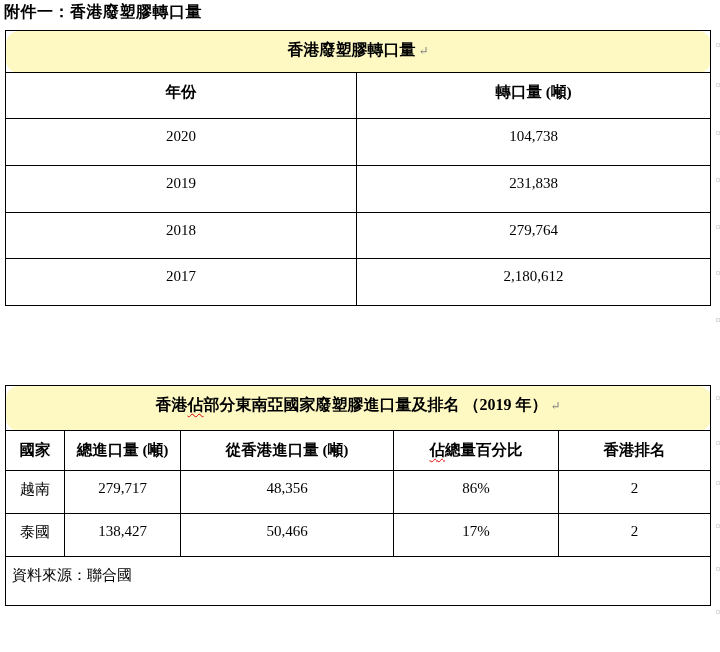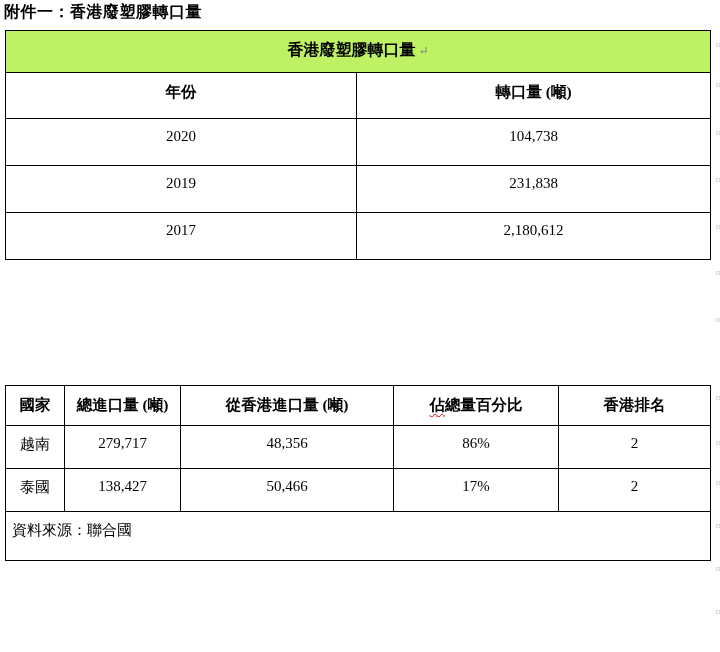--- a/index.html
+++ b/index.html
@@ -28,23 +28,24 @@
   }
   td {
     border: 1px solid #000000;
     vertical-align: top;
     padding: 9px 4px 0 4px;
     font-size: 15px;
     text-align: center;
     overflow: hidden;
   }
   td.hdr {
-    background: #bef264;
+    background: #fef9c3;
     font-weight: bold;
     font-size: 16px;
+    border-radius: 13px;
   }
   td.colhdr { font-weight: bold; font-size: 15.5px; }
   td.src { text-align: left; padding-left: 6px; }
   .para-mark {
     color: #808080;
     font-size: 12px;
     font-weight: normal;
     margin-left: 3px;
   }
   .row-end-mark {
@@ -82,20 +83,24 @@
       <td class="colhdr">轉口量 (噸)</td>
     </tr>
     <tr style="height:47px">
       <td>2020</td>
       <td>104,738</td>
     </tr>
     <tr style="height:47px">
       <td>2019</td>
       <td>231,838</td>
     </tr>
+    <tr style="height:46px">
+      <td>2018</td>
+      <td>279,764</td>
+    </tr>
     <tr style="height:47px">
       <td>2017</td>
       <td>2,180,612</td>
     </tr>
   </tbody>
     </table>
   <span class="row-end-mark" style="top:12px">¤</span>
   <span class="row-end-mark" style="top:52px">¤</span>
   <span class="row-end-mark" style="top:100px">¤</span>
   <span class="row-end-mark" style="top:147px">¤</span>
@@ -107,20 +112,23 @@
 <div class="tbl-wrap tbl-wrap-2" style="position:absolute;">
   <table>
     <colgroup>
       <col style="width:59px">
       <col style="width:116px">
       <col style="width:213px">
       <col style="width:165px">
       <col style="width:152px">
     </colgroup>
     <tbody>
+        <tr style="height:45px">
+      <td colspan="5" class="hdr"><span>香港</span><span class="misspell">佔</span><span>部分東南亞國家廢塑膠進口量及排名 （2019 年）</span><span class="para-mark">↵</span></td>
+    </tr>
     <tr style="height:40px">
       <td class="colhdr">國家</td>
       <td class="colhdr">總進口量 (噸)</td>
       <td class="colhdr">從香港進口量 (噸)</td>
       <td class="colhdr"><span class="misspell">佔</span><span>總量百分比</span></td>
       <td class="colhdr">香港排名</td>
     </tr>
     <tr style="height:43px">
       <td>越南</td>
       <td>279,717</td>

